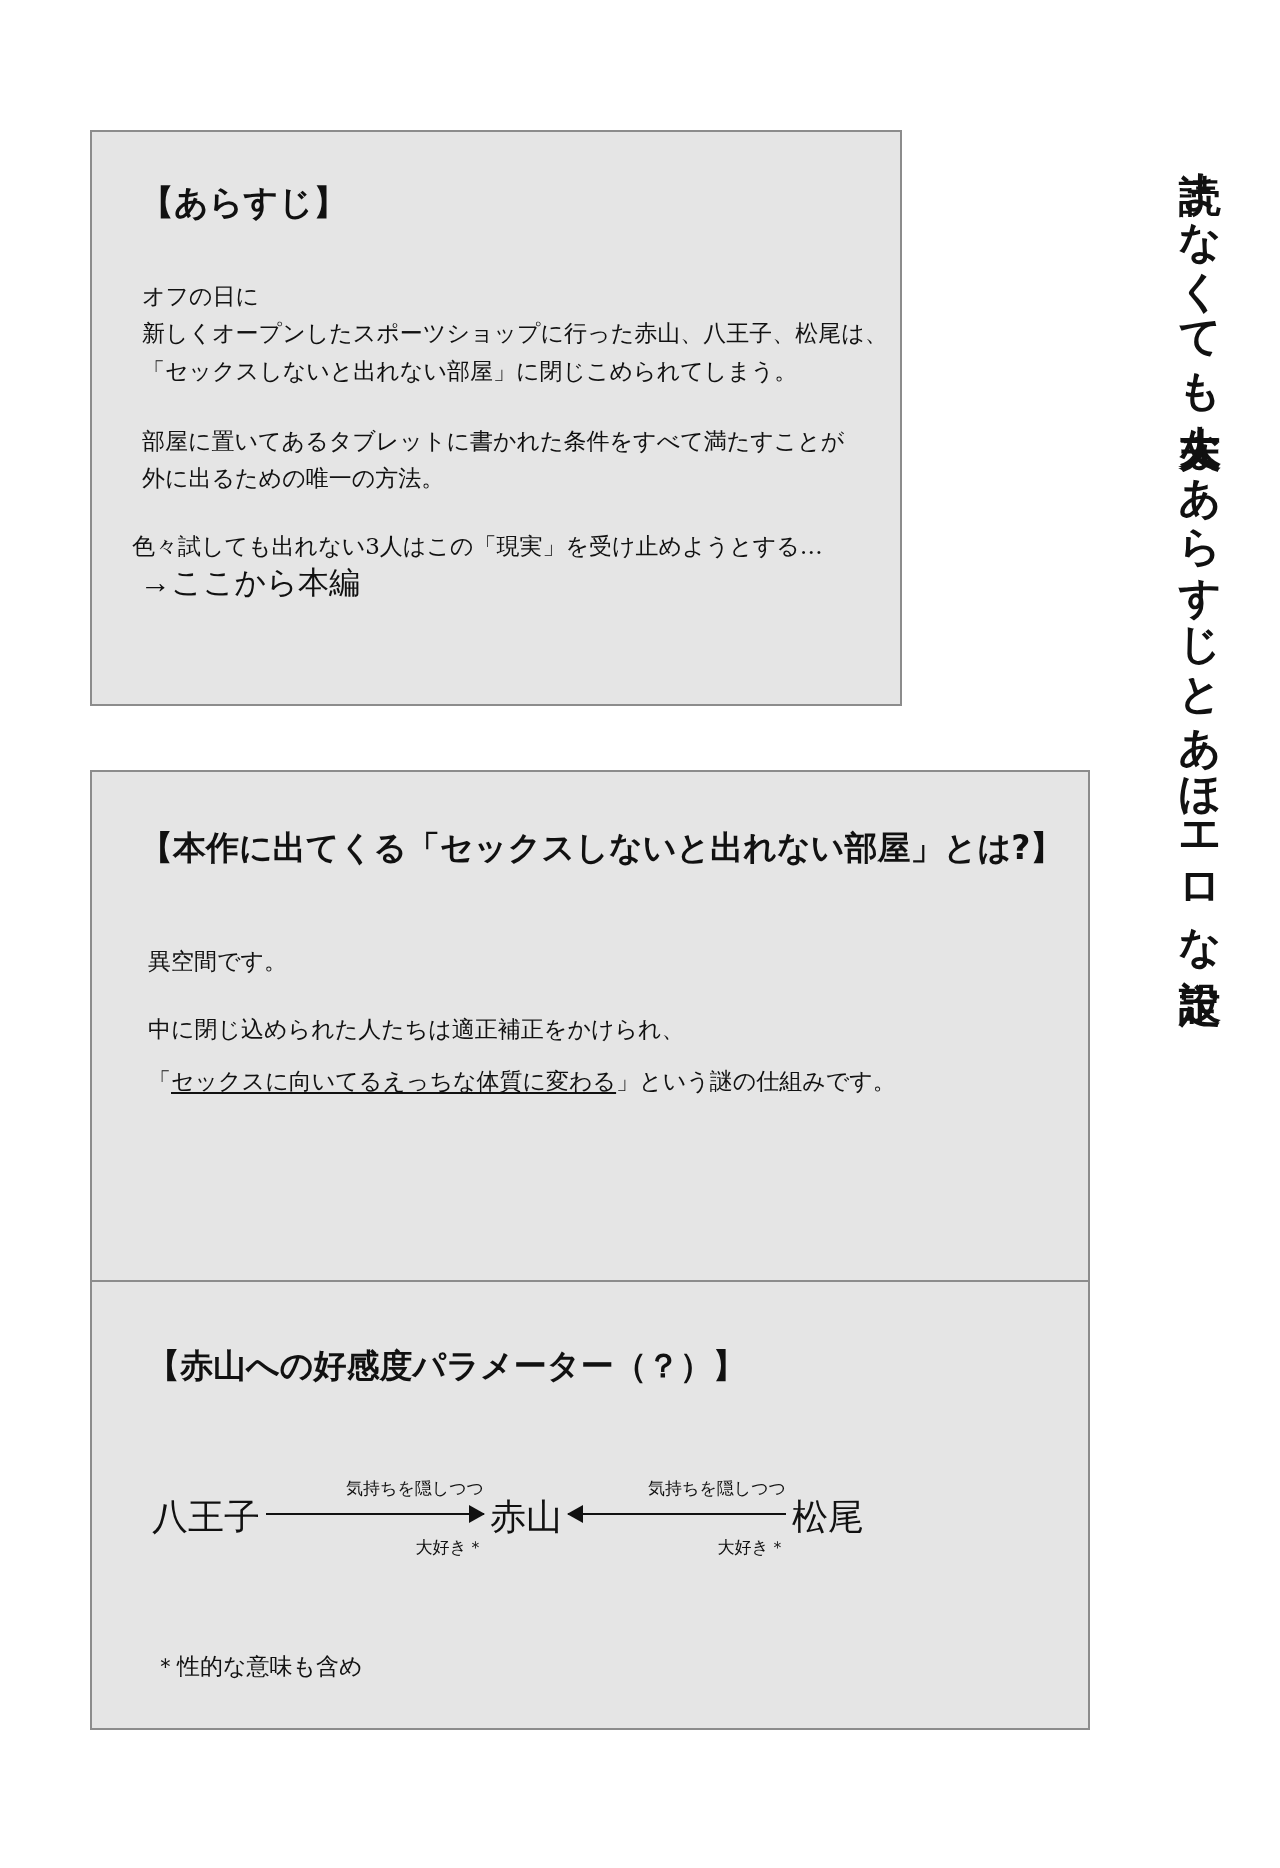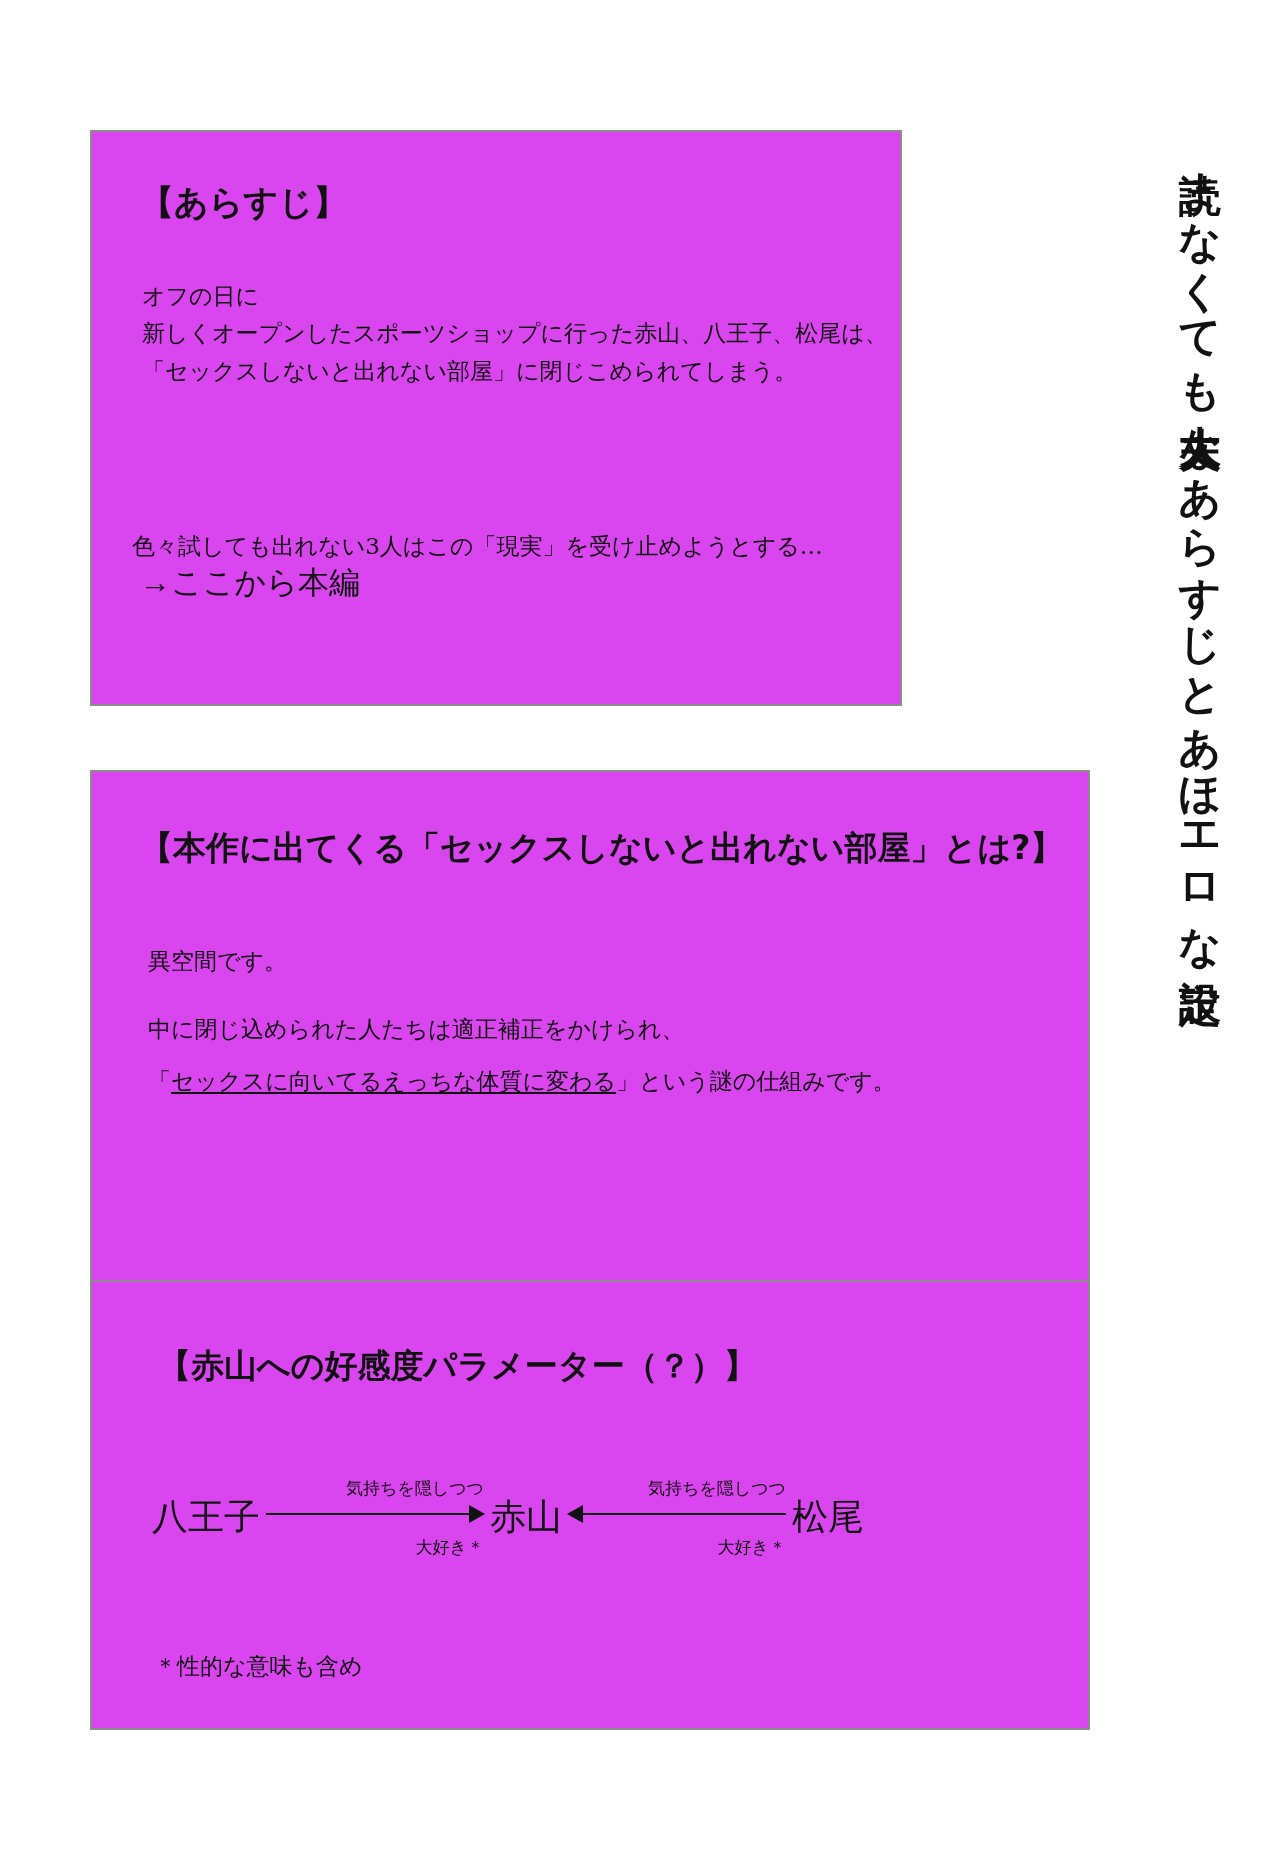--- a/index.html
+++ b/index.html
@@ -36,38 +36,38 @@
     letter-spacing: 2px;
     line-height: 1.05;
     color: #111;
     white-space: nowrap;
   }
 
   
   .panel {
     position: absolute;
     border: 2px solid #8c8c8c;
-    background: #d946ef;
+    background: #e5e5e5;
     box-sizing: border-box;
   }
   #panel-synopsis { left: 90px;  top: 130px;  width: 812px; height: 576px; }
   #panel-room     { left: 90px;  top: 770px;  width: 1000px; height: 584px; }
   #panel-param    { left: 90px;  top: 1280px; width: 1000px; height: 450px; }
 
   .panel-heading {
     font-family: "DejaVu Sans", sans-serif;
     font-weight: bold;
     font-size: 34px;
     color: #111;
     margin: 0;
     white-space: nowrap;
   }
   #panel-synopsis .panel-heading { position: absolute; left: 48px; top: 48px; }
   #panel-room .panel-heading     { position: absolute; left: 48px; top: 54px; font-size: 33px; }
-  #panel-param .panel-heading    { position: absolute; left: 55px; top: 62px; font-size: 33px; margin-left: 11px; }
+  #panel-param .panel-heading    { position: absolute; left: 55px; top: 62px; font-size: 33px; }
 
   .body-text {
     font-family: "DejaVu Serif", serif;
     font-size: 23px;
     line-height: 1.62;
     color: #111;
     white-space: pre-line;
     margin-top: 11px;
   }
 
@@ -149,20 +149,22 @@
 
 <div class="page">
 
   <div class="side-title">読まなくても大丈夫なあらすじとあほエロな設定</div>
 
   <div class="panel" id="panel-synopsis">
     <div class="panel-heading">【あらすじ】</div>
     <div class="body-text" id="synopsis-block1">オフの日に
 新しくオープンしたスポーツショップに行った赤山、八王子、松尾は、
 「セックスしないと出れない部屋」に閉じこめられてしまう。</div>
+    <div class="body-text" id="synopsis-block2">部屋に置いてあるタブレットに書かれた条件をすべて満たすことが
+外に出るための唯一の方法。</div>
     <div class="body-text" id="synopsis-block3">色々試しても出れない3人はこの「現実」を受け止めようとする…</div>
     <div id="synopsis-block4">→ここから本編</div>
   </div>
 
   <div class="panel" id="panel-room">
     <div class="panel-heading">【本作に出てくる「セックスしないと出れない部屋」とは?】</div>
     <div class="body-text" id="room-line1">異空間です。</div>
     <div class="body-text" id="room-line2">中に閉じ込められた人たちは適正補正をかけられ、</div>
     <div class="body-text" id="room-line3">
       <span>「</span><span class="underlined">セックスに向いてるえっちな体質に変わる</span><span>」という謎の仕組みです。</span>

